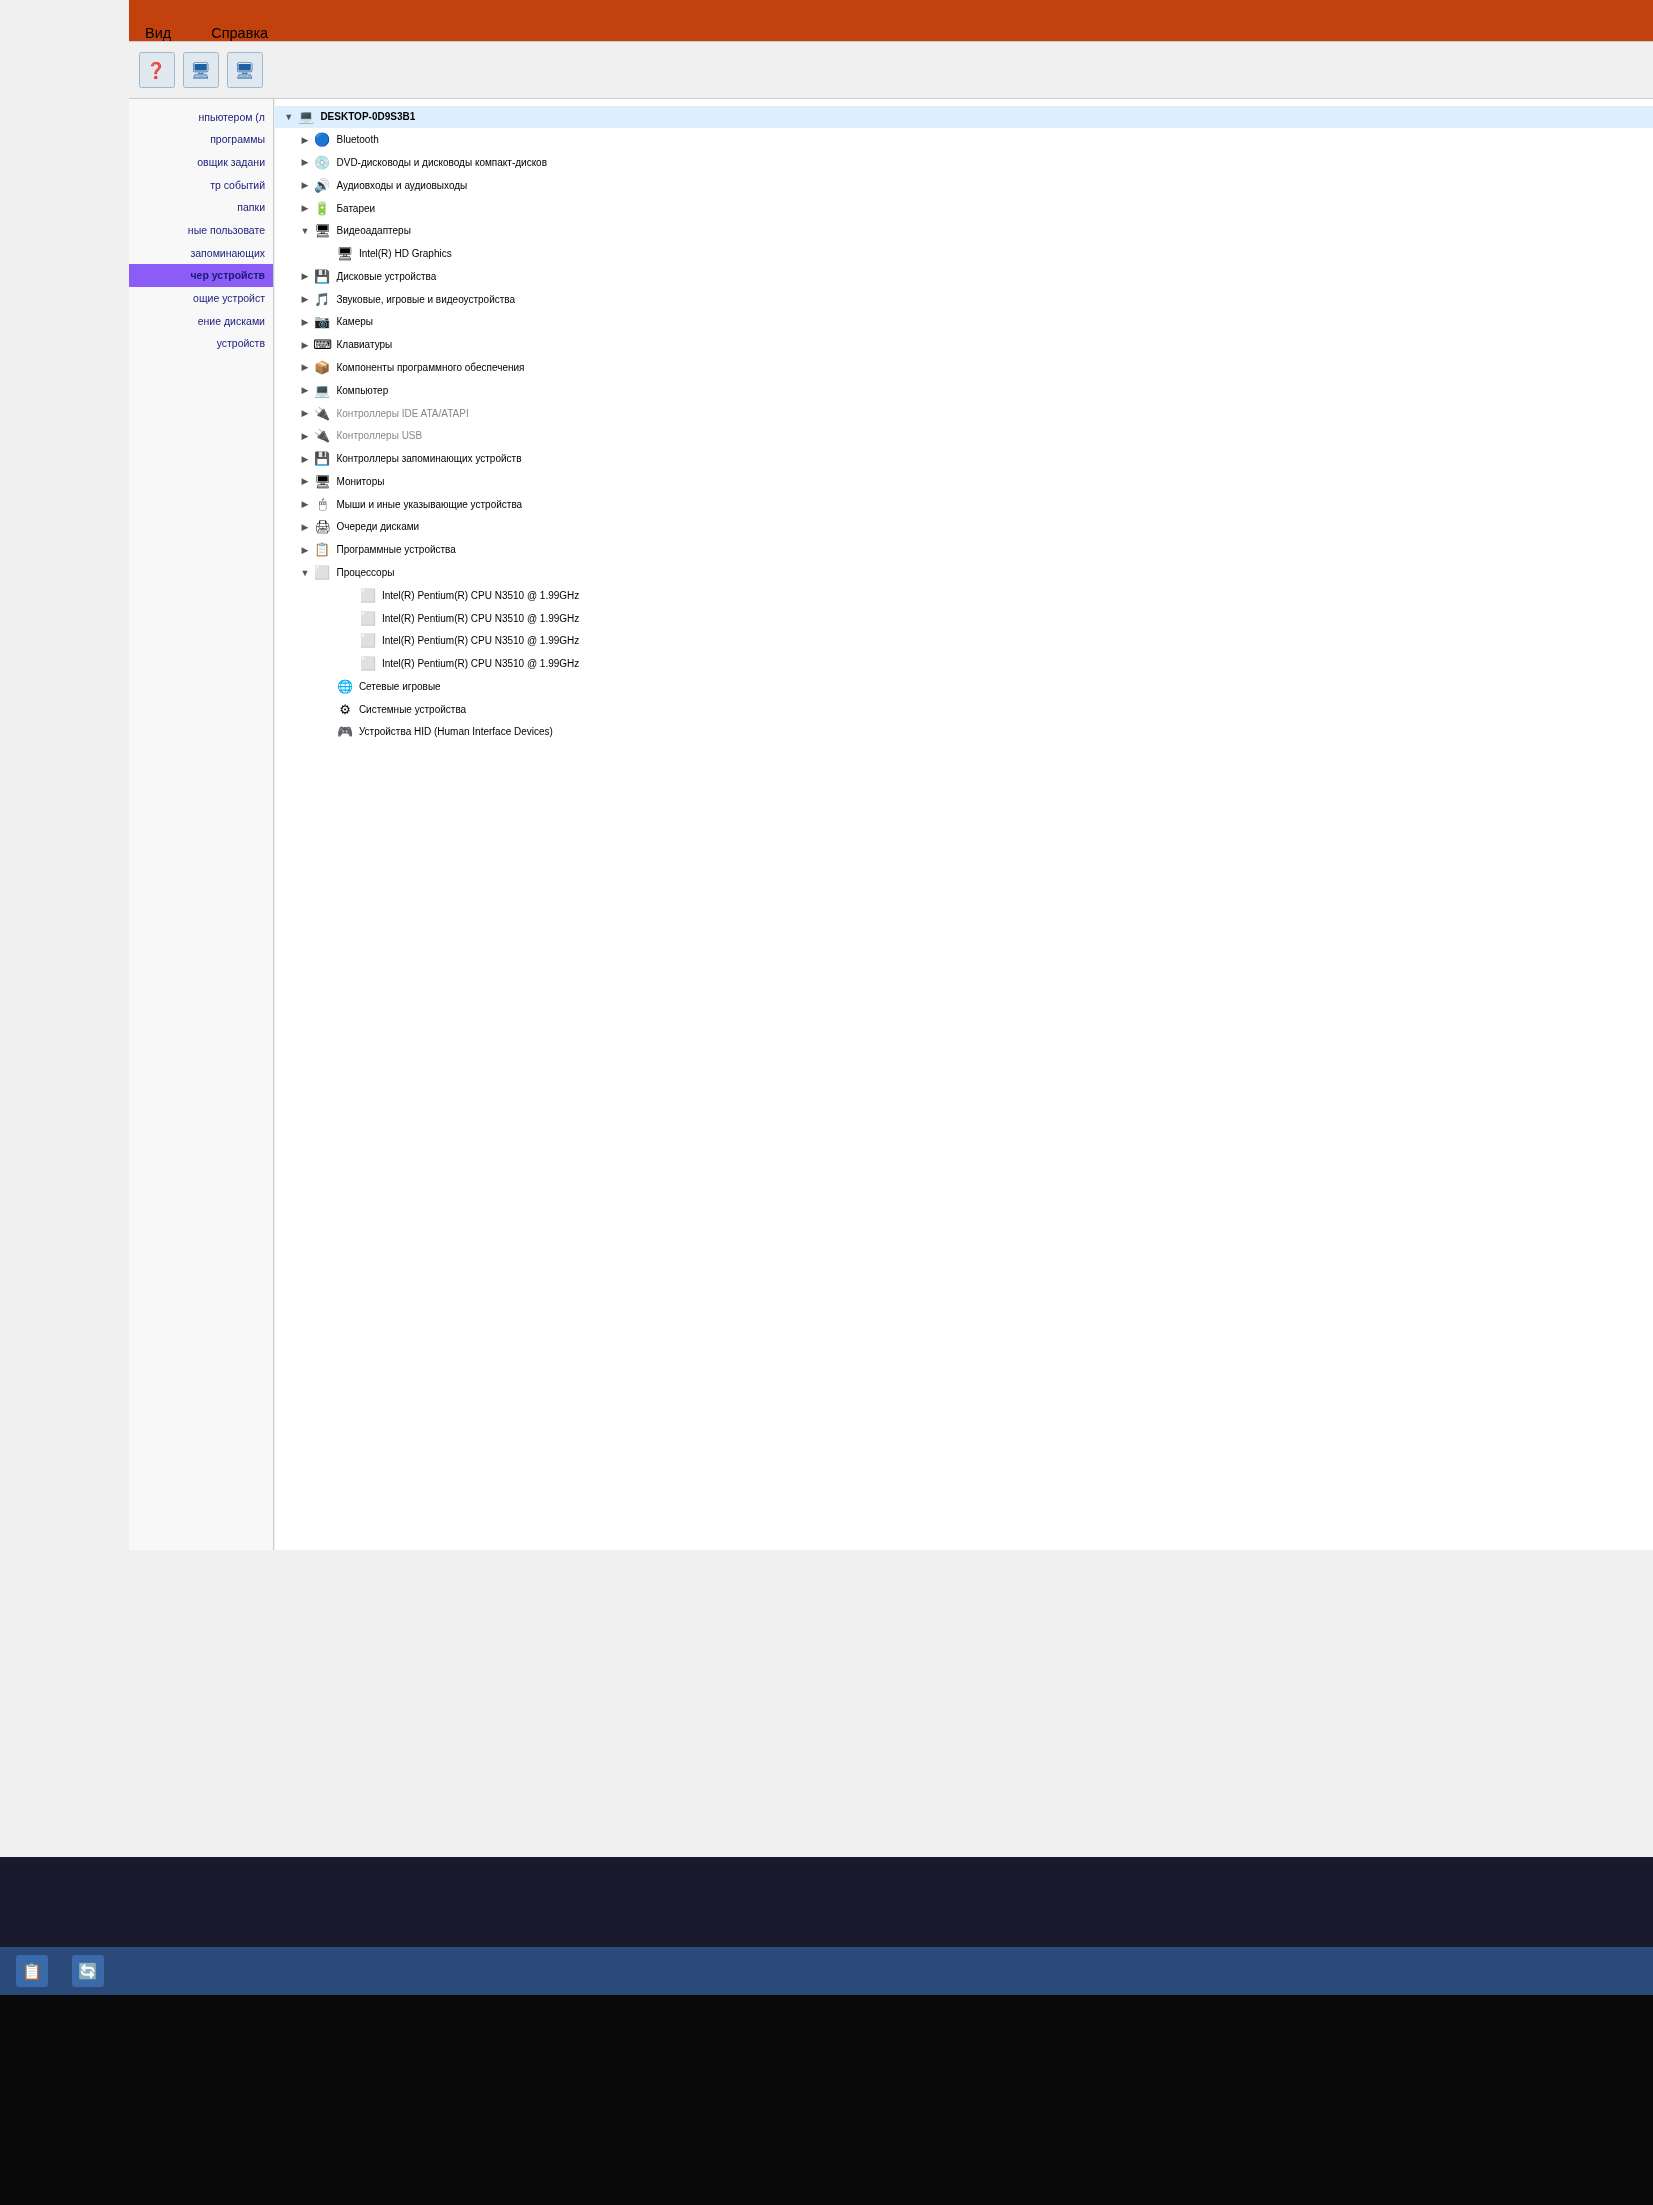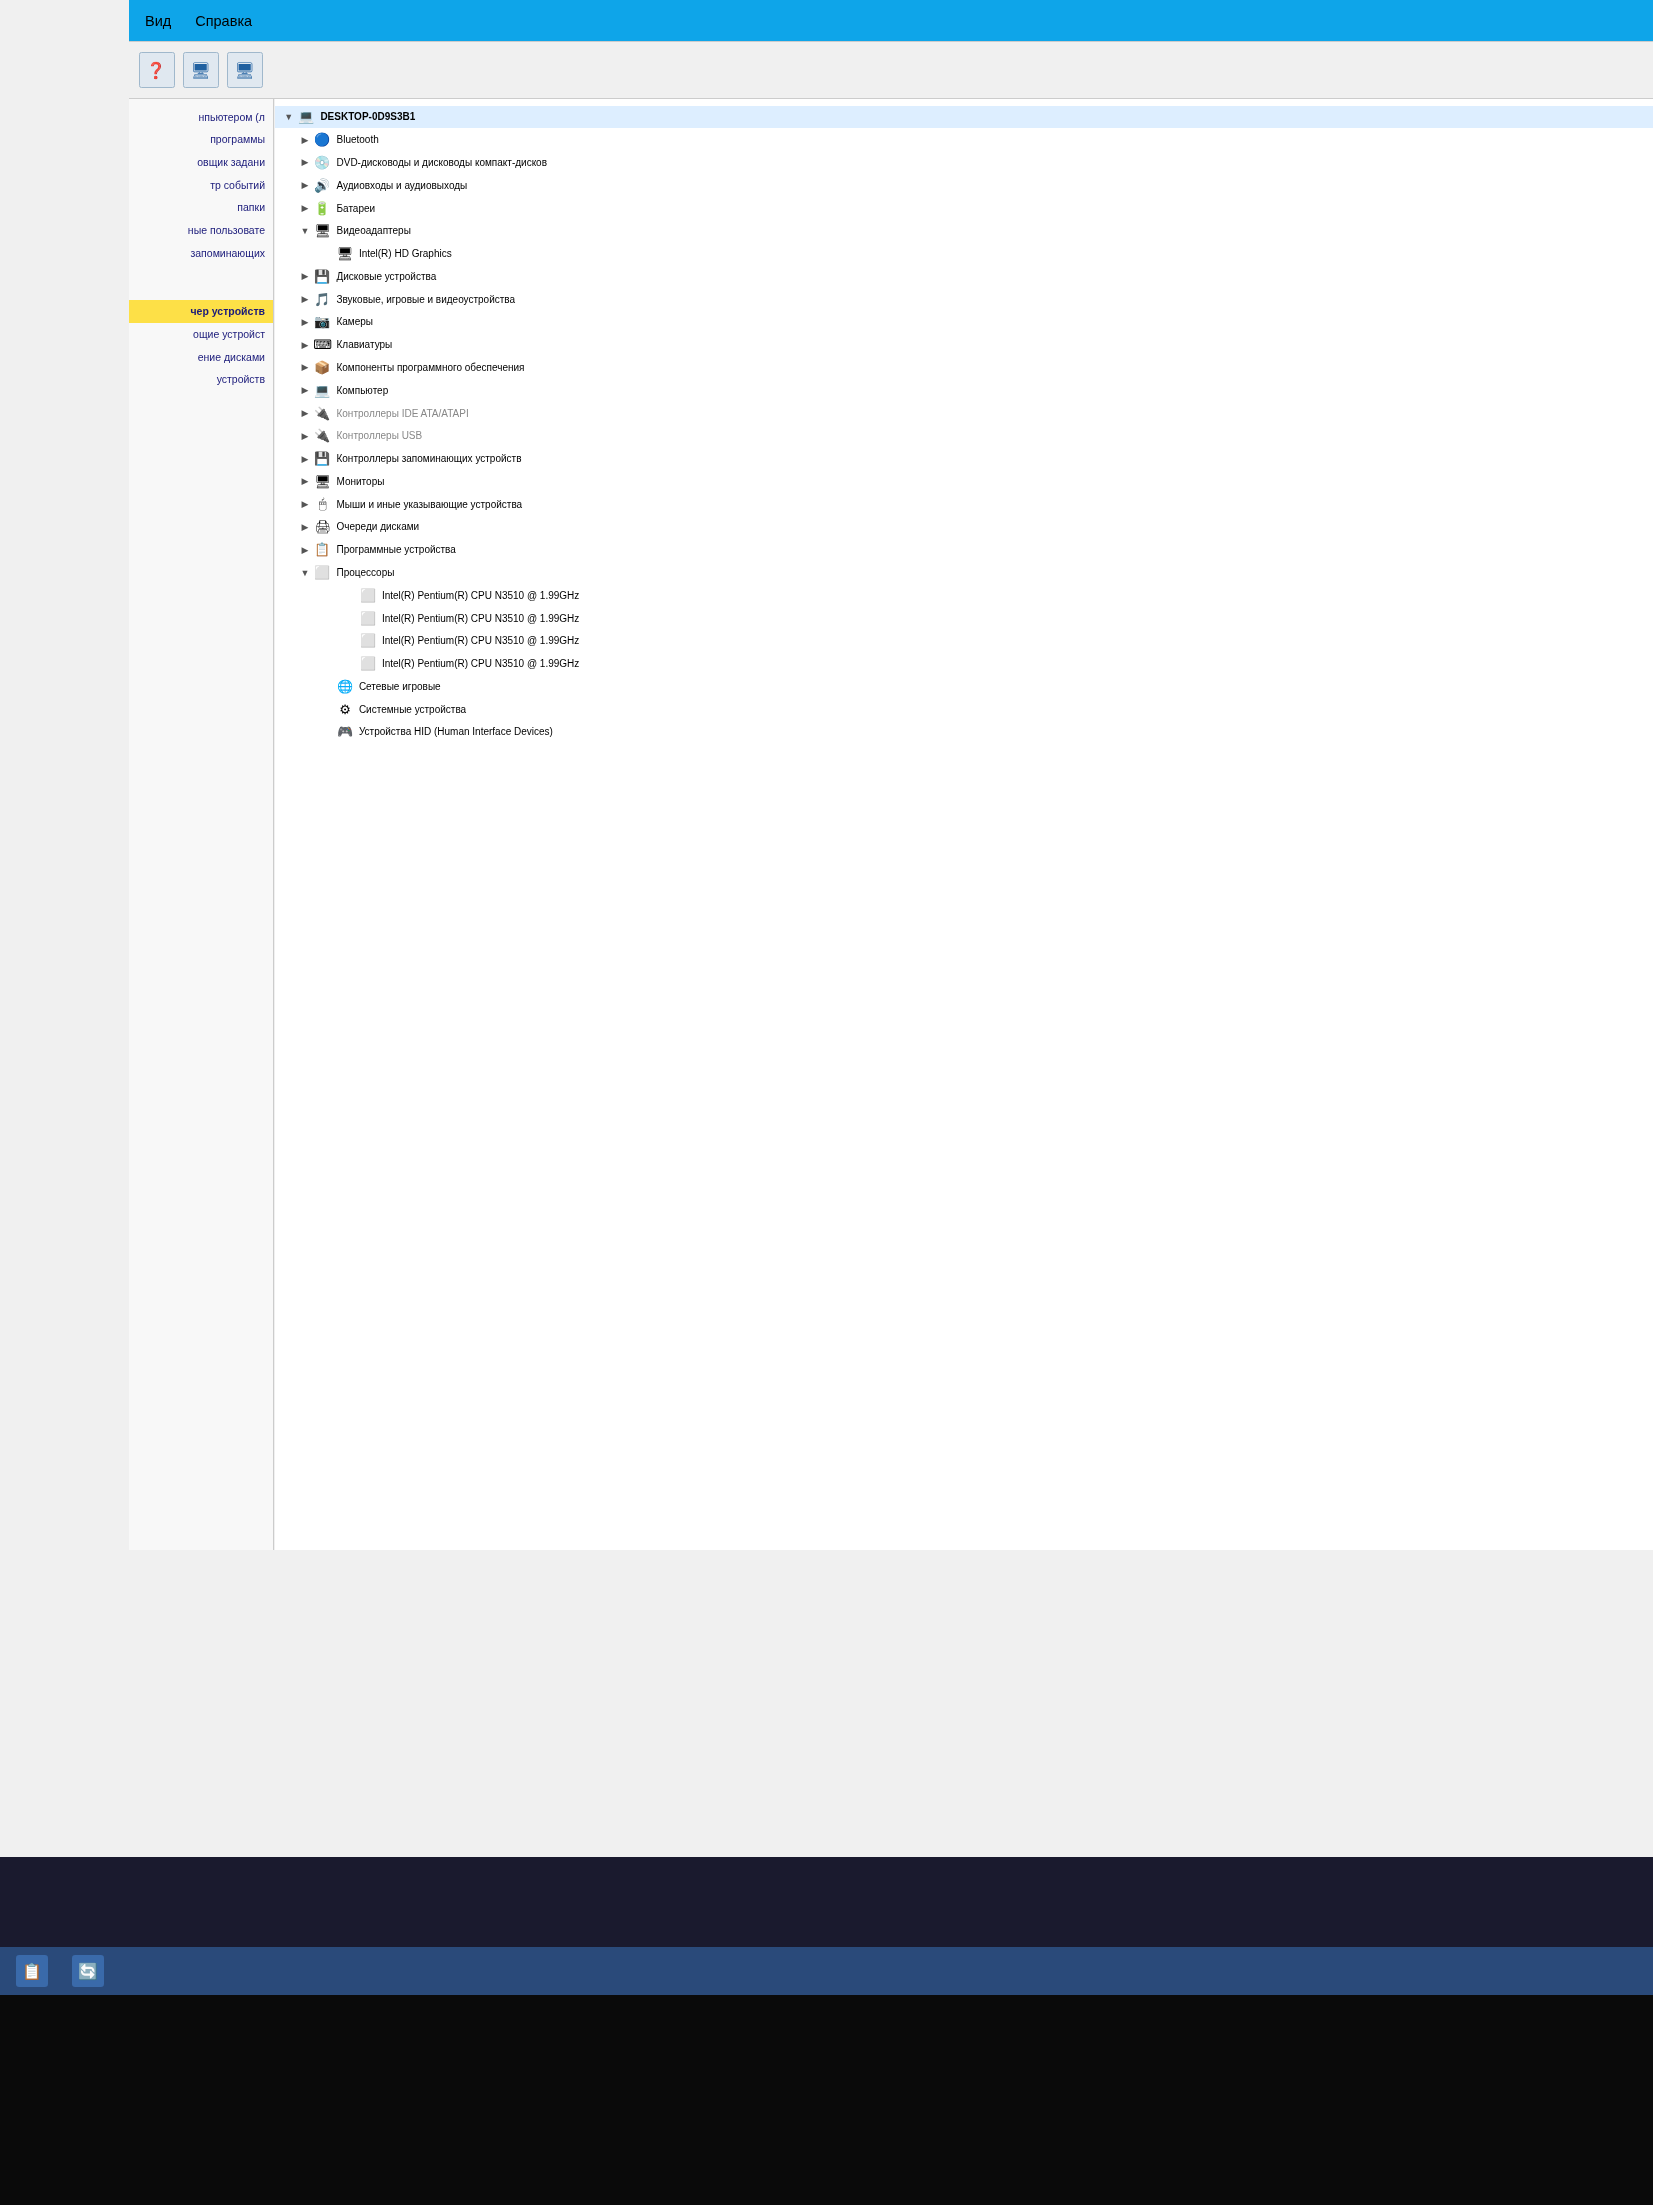--- a/index.html
+++ b/index.html
@@ -21,26 +21,26 @@
       height: 1857px;
       background: #f0f0f0;
     }
 
     .menu-bar {
       position: absolute;
       top: 0;
       left: 129px;
       right: 0;
       height: 42px;
-      background: #0ea5e9;
+      background: #c2410c;
       border-bottom: 0.8px solid #ccc;
       display: flex;
-      align-items: center;
+      align-items: flex-end;
       padding: 0 16px;
-      gap: 24px;
+      gap: 40px;
     }
 
     .menu-item {
       font-size: 14.5px;
       color: #000;
       cursor: pointer;
     }
 
     .toolbar {
       position: absolute;
@@ -85,23 +85,22 @@
     .sidebar-item {
       padding: 4px 8px;
       font-size: 10.5px;
       color: #1a1a7a;
       cursor: pointer;
       line-height: 1.4;
       text-align: right;
     }
 
     .sidebar-item.active {
-      background: #fde047;
+      background: #8b5cf6;
       font-weight: bold;
-      margin-top: 36px;
     }
 
     .main-content {
       position: absolute;
       top: 99px;
       left: 275px;
       right: 0;
       bottom: 307px;
       background: #ffffff;
       overflow: hidden;

